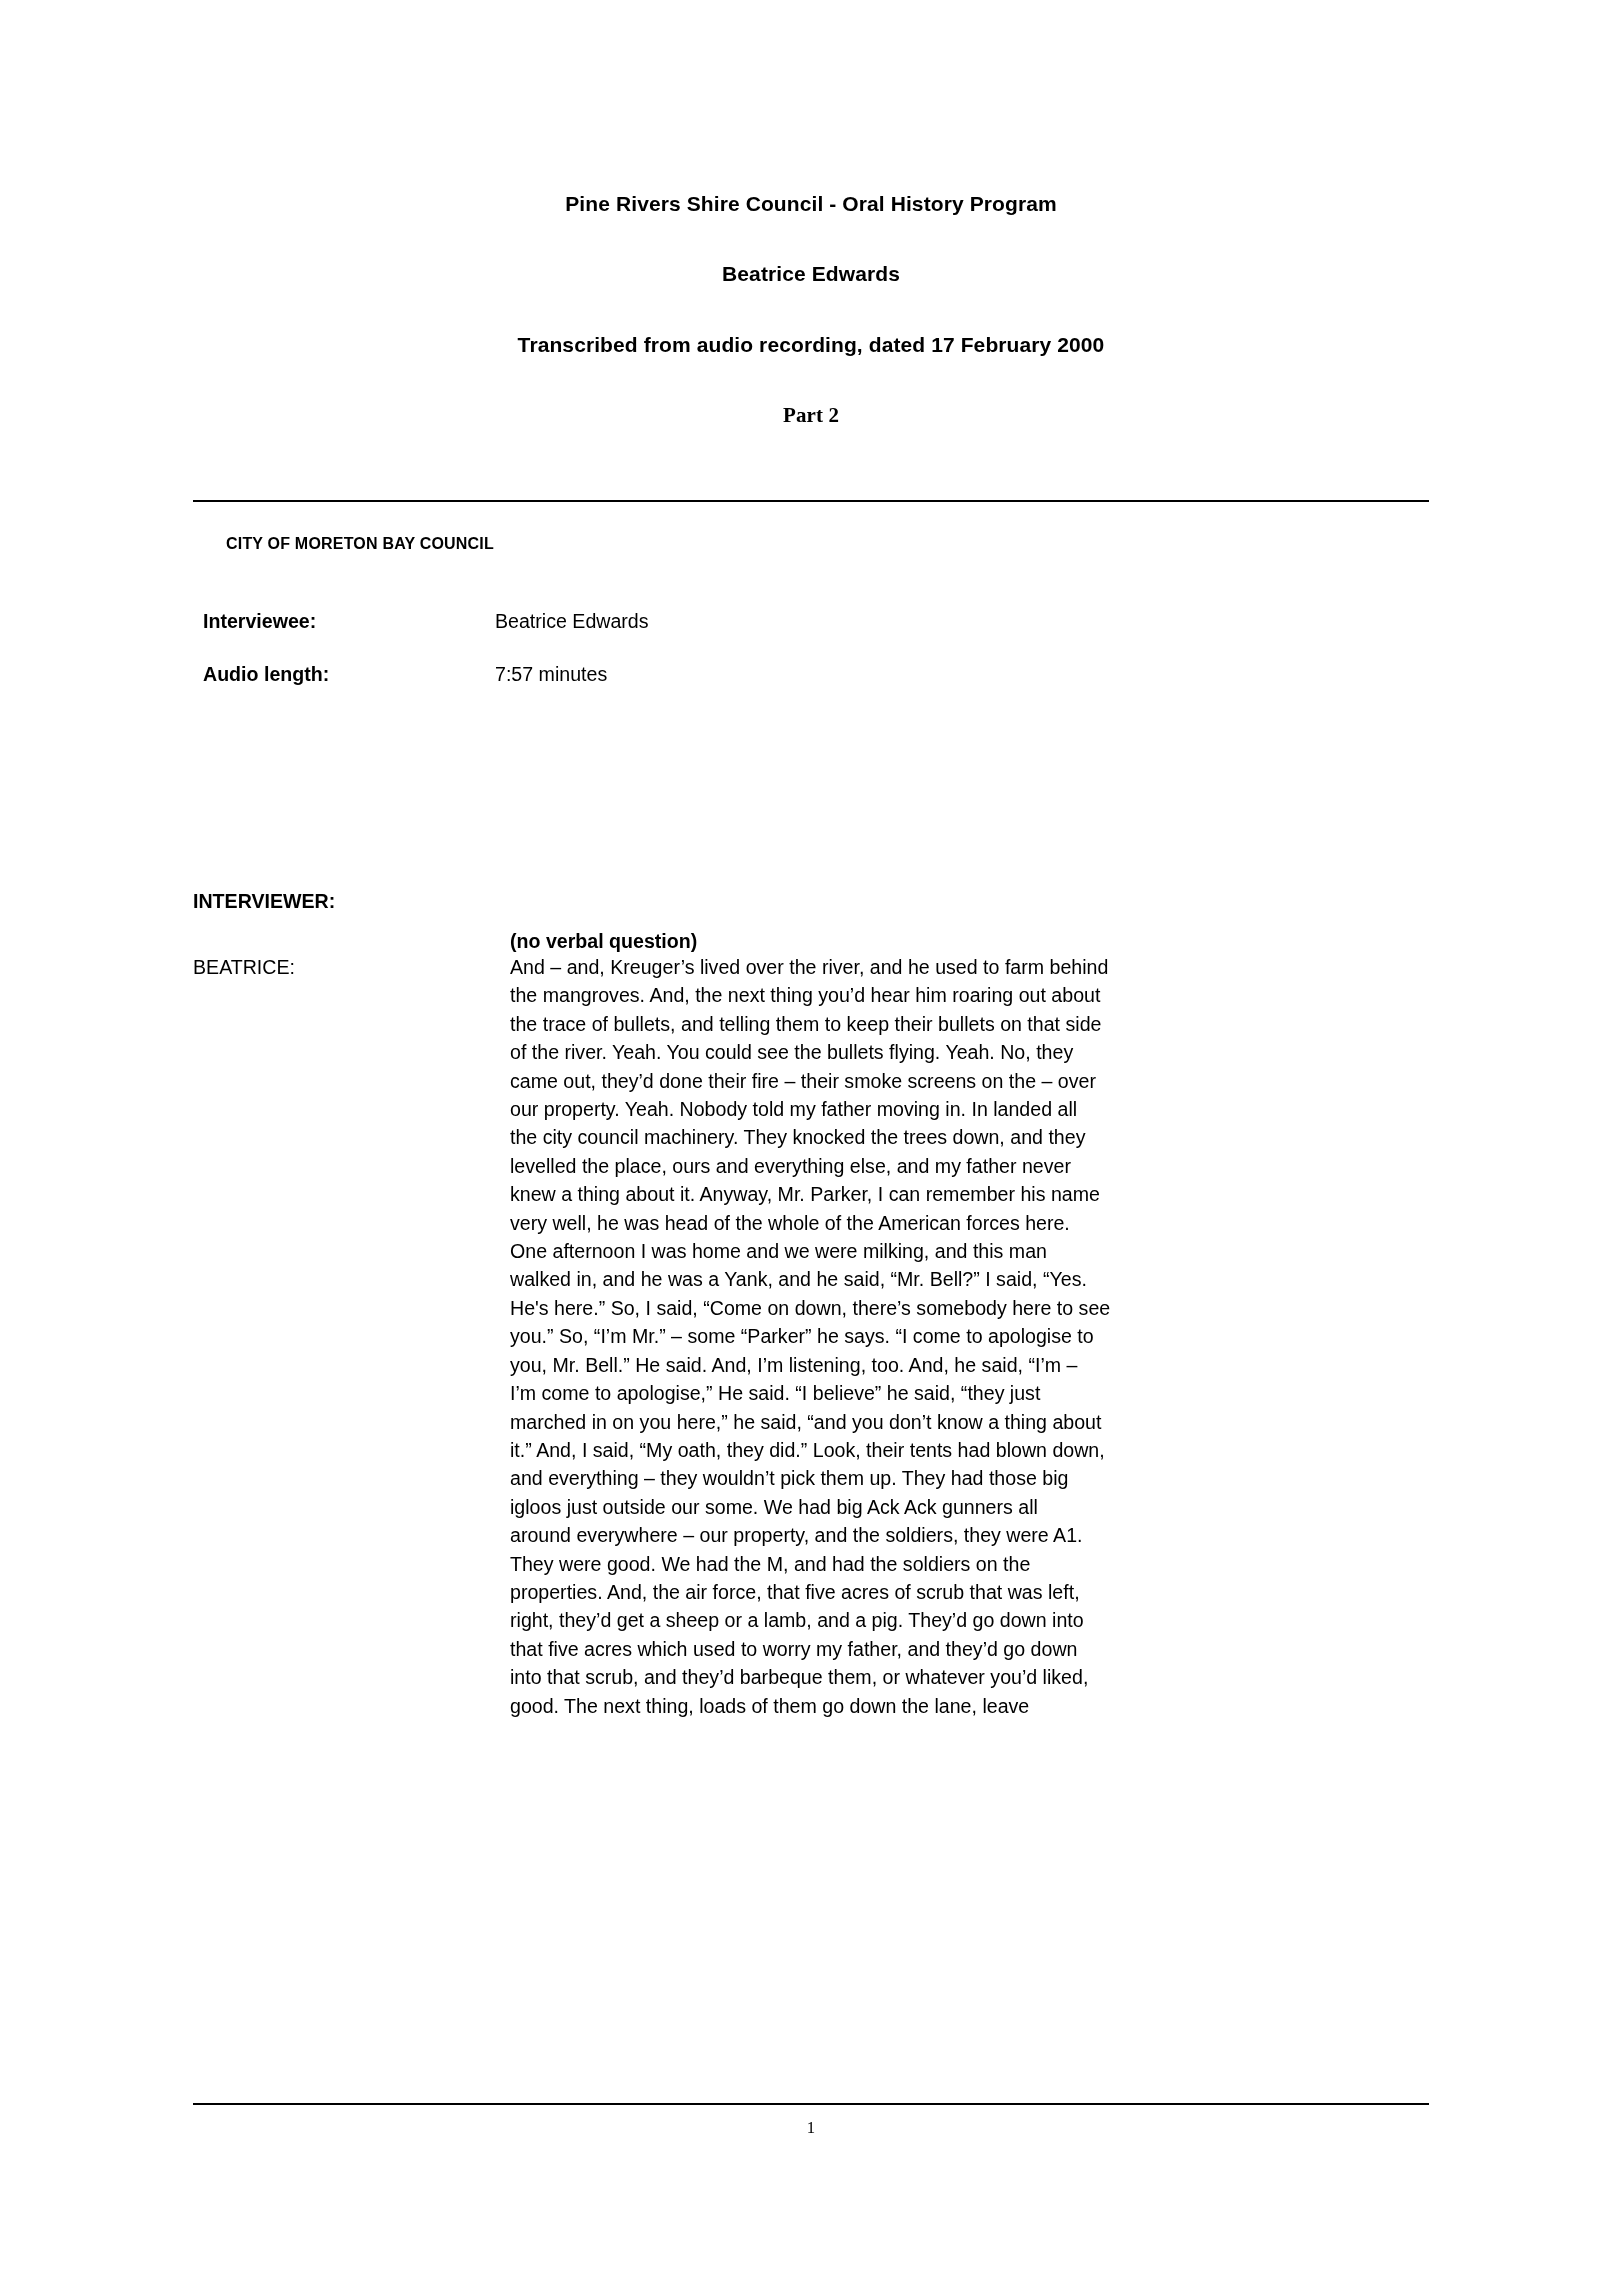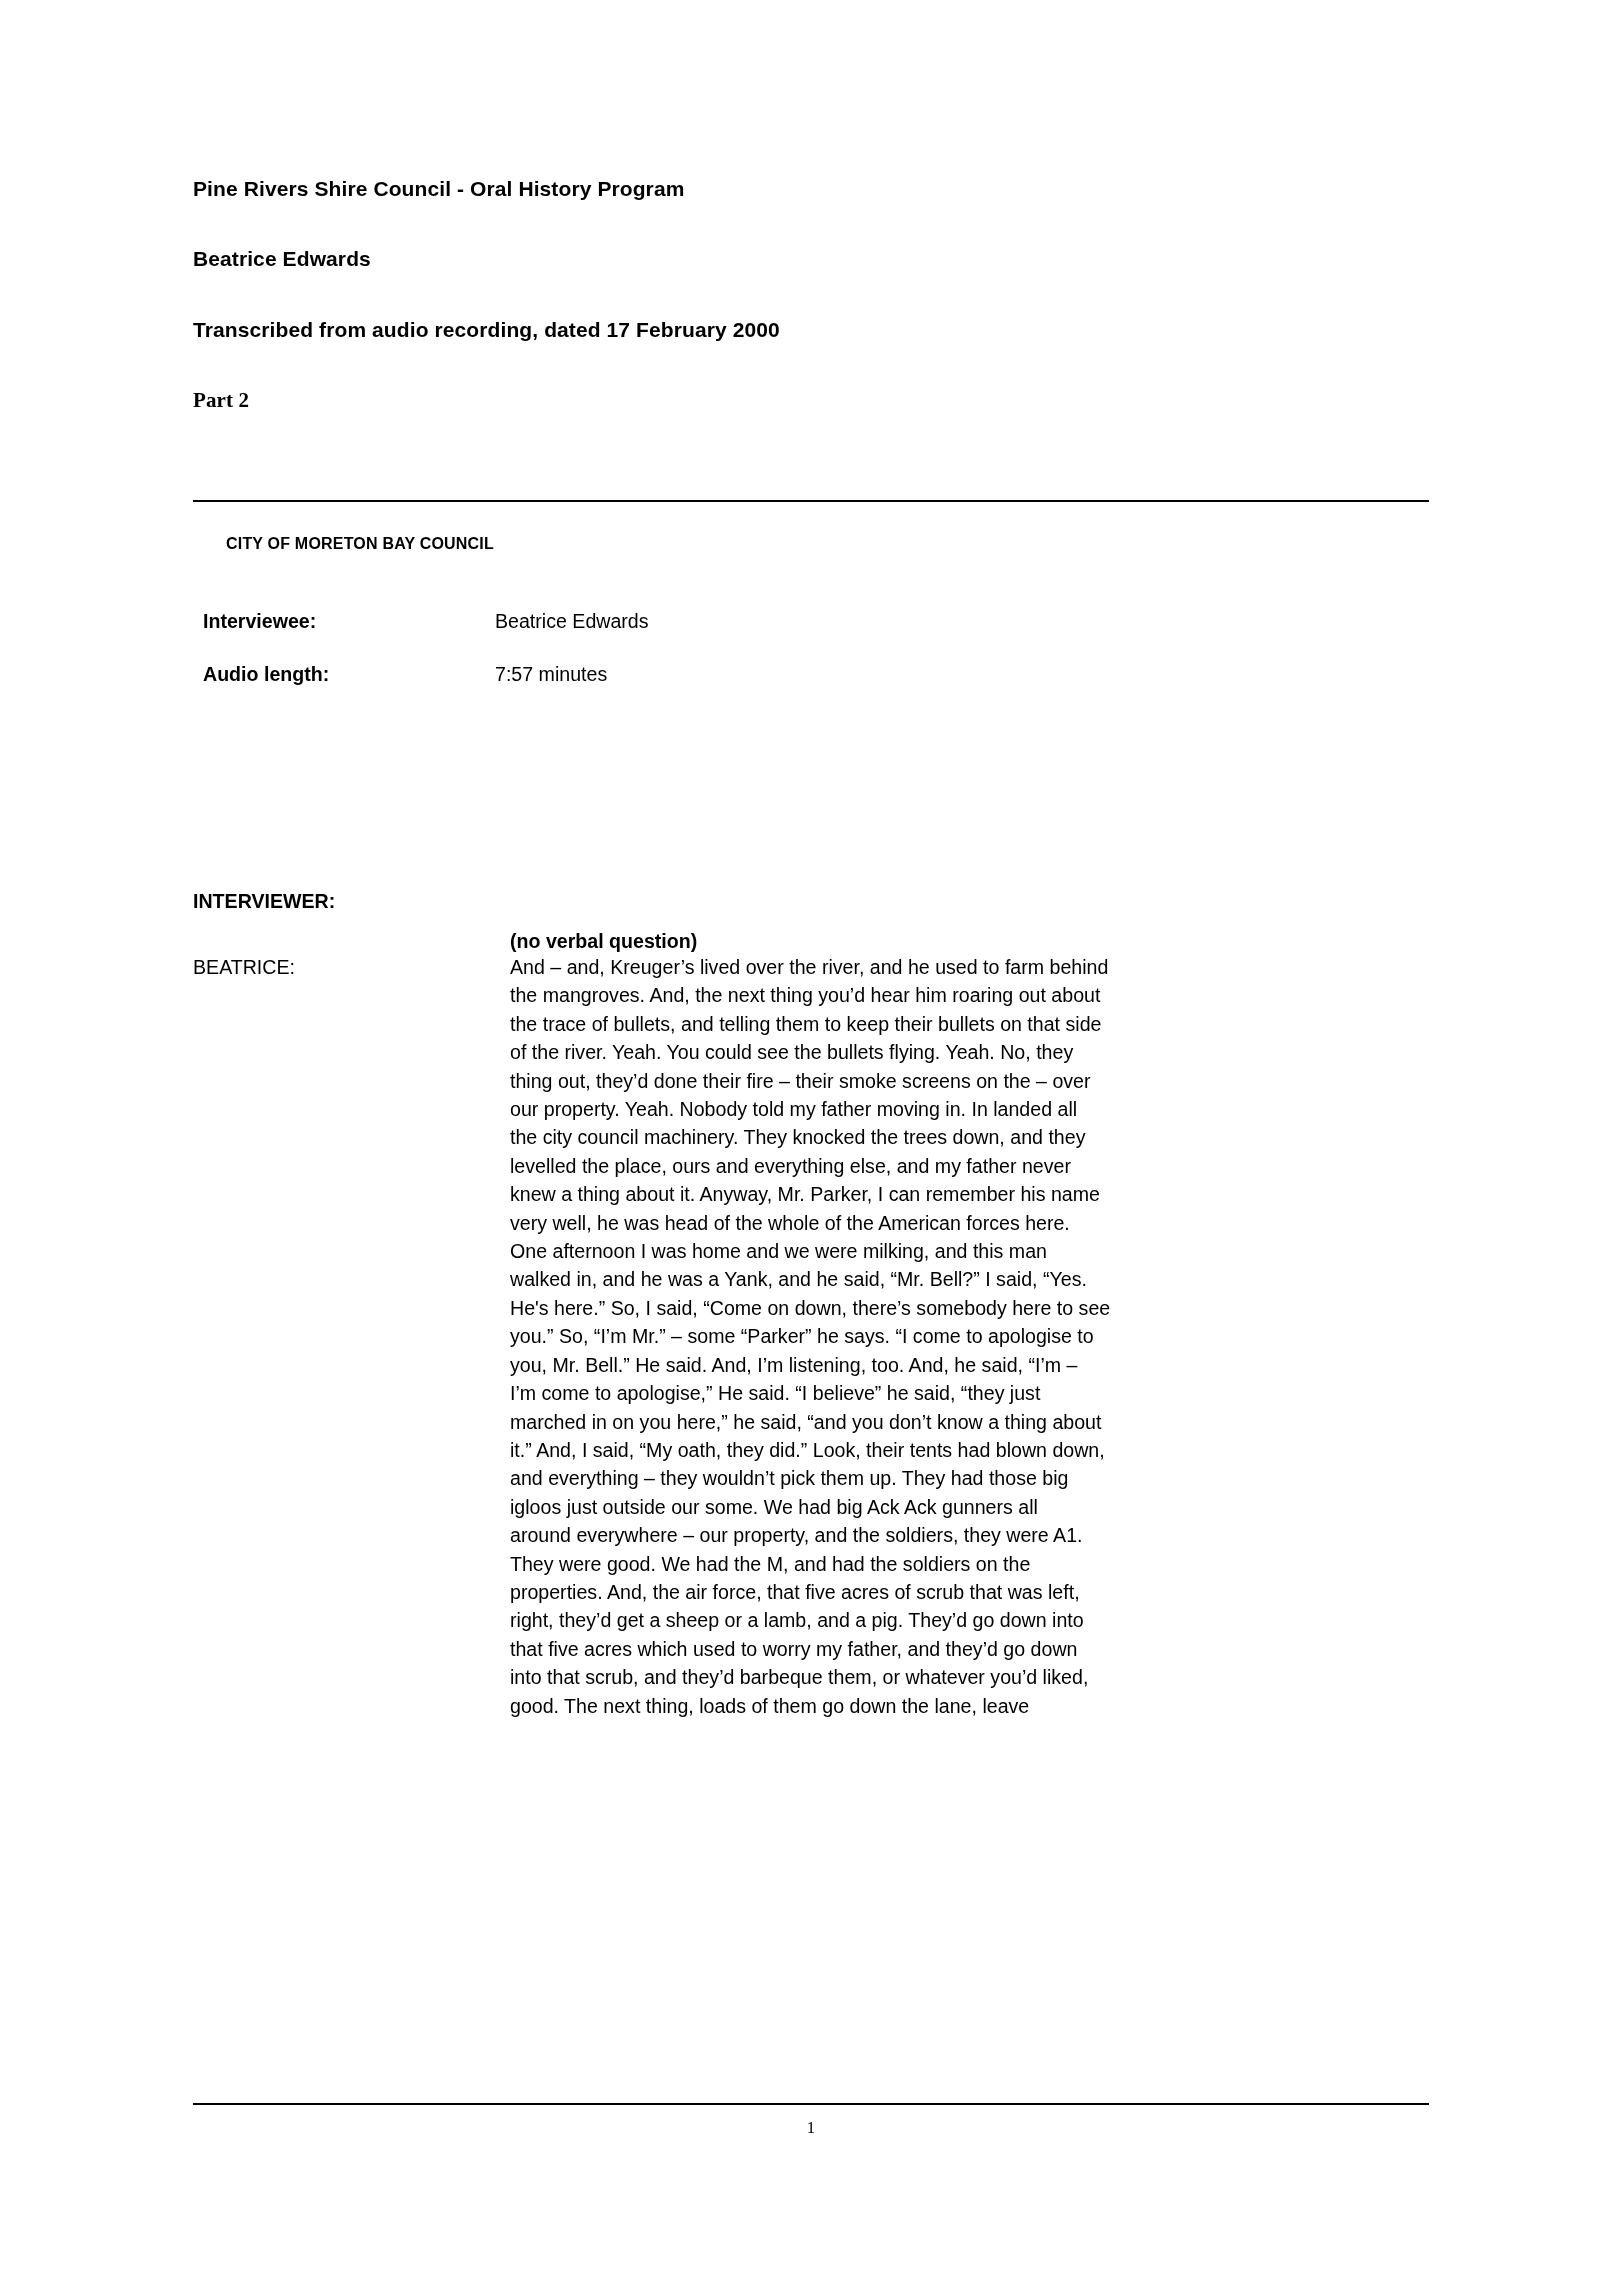--- a/index.html
+++ b/index.html
@@ -19,22 +19,22 @@
     color: #000000;
     box-sizing: border-box;
     overflow: hidden;
   }
 
   
   .title-block {
     position: absolute;
     left: 193px;
     right: 192px;
-    top: 176px;
-    text-align: left;
+    top: 191px;
+    text-align: center;
   }
   .title-line {
     font-size: 21px;
     font-weight: bold;
     letter-spacing: 0.1px;
     line-height: 1.25;
     margin-bottom: 44px;
   }
   .title-line:last-child { margin-bottom: 4px; font-family: Liberation Serif, serif; }
 
@@ -155,21 +155,21 @@
     <div class="speaker-text bold">(no verbal question)</div>
   </div>
 
   <div class="speaker-block block-beatrice">
     <div class="speaker-name">BEATRICE:</div>
     <div class="speaker-text">
         <span class="ln">And – and, Kreuger’s lived over the river, and he used to farm behind</span>
         <span class="ln">the mangroves. And, the next thing you’d hear him roaring out about</span>
         <span class="ln">the trace of bullets, and telling them to keep their bullets on that side</span>
         <span class="ln">of the river. Yeah. You could see the bullets flying. Yeah. No, they</span>
-        <span class="ln">thing out, they’d done their fire – their smoke screens on the – over</span>
+        <span class="ln">came out, they’d done their fire – their smoke screens on the – over</span>
         <span class="ln">our property. Yeah. Nobody told my father moving in. In landed all</span>
         <span class="ln">the city council machinery. They knocked the trees down, and they</span>
         <span class="ln">levelled the place, ours and everything else, and my father never</span>
         <span class="ln">knew a thing about it. Anyway, Mr. Parker, I can remember his name</span>
         <span class="ln">very well, he was head of the whole of the American forces here.</span>
         <span class="ln">One afternoon I was home and we were milking, and this man</span>
         <span class="ln">walked in, and he was a Yank, and he said, “Mr. Bell?” I said, “Yes.</span>
         <span class="ln">He's here.” So, I said, “Come on down, there’s somebody here to see</span>
         <span class="ln">you.” So, “I’m Mr.” – some “Parker” he says. “I come to apologise to</span>
         <span class="ln">you, Mr. Bell.” He said. And, I’m listening, too. And, he said, “I’m –</span>

